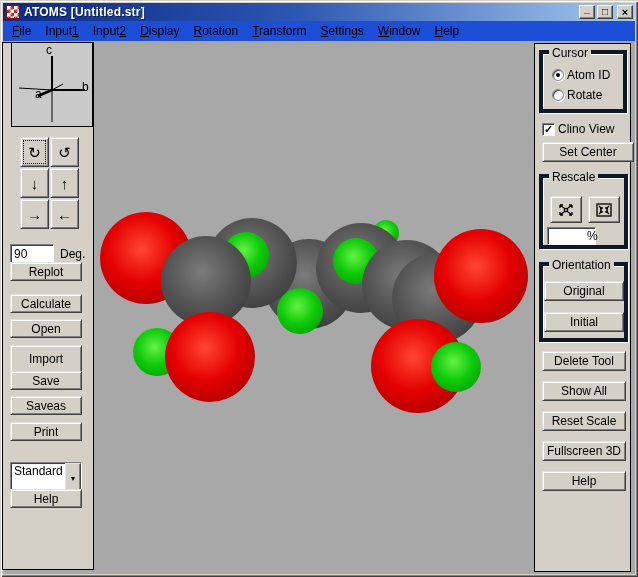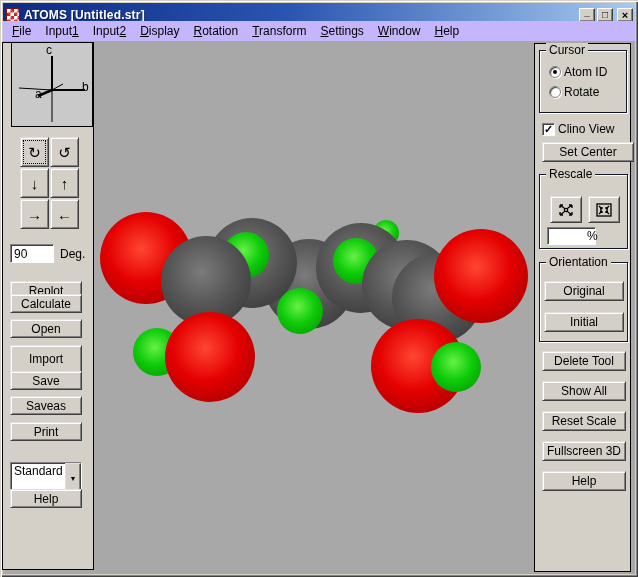--- a/index.html
+++ b/index.html
@@ -2,35 +2,35 @@
 <html><head>
 <meta charset="utf-8">
 <style>
   html,body{margin:0;padding:0;background:#808080;}
   *{box-sizing:border-box;font-family:"Liberation Sans",sans-serif;}
   .win{position:relative;width:638px;height:577px;background:#d4d0c8;overflow:hidden;
        box-shadow:inset 1px 1px 0 #d4d0c8, inset 2px 2px 0 #fff, inset -1px -1px 0 #404040, inset -2px -2px 0 #808080;}
   
   .titlebar{position:absolute;left:3px;top:3px;width:632px;height:18px;
             background:linear-gradient(to right,#0c2a86 0%,#2a55b0 45%,#a6caf0 100%);
-            display:flex;align-items:center;padding:12px 2px;}
+            display:flex;align-items:center;padding:6px 2px;}
   .app-icon{width:14px;height:14px;margin:0 4px 0 1px;flex:none;
             background-image:linear-gradient(45deg,#c62222 25%,transparent 25%,transparent 75%,#c62222 75%),
                              linear-gradient(45deg,#c62222 25%,#fff 25%,#fff 75%,#c62222 75%);
             background-size:7px 7px;background-position:0 0,3.5px 3.5px;border:1px solid #7a1515;}
   .title-text{color:#fff;font-weight:bold;font-size:12px;white-space:nowrap;letter-spacing:.2px;
               text-shadow:1px 1px 0 rgba(0,0,0,.45);flex:1;}
   .tb-btns{display:flex;gap:2px;align-items:center;}
   .tb-btn{width:16px;height:14px;background:#d4d0c8;border:1px solid;border-color:#fff #404040 #404040 #fff;
           box-shadow:inset -1px -1px 0 #808080;font-size:10px;font-weight:bold;line-height:10px;
           display:flex;align-items:center;justify-content:center;padding:0;color:#000;cursor:default;}
   .tb-btn.min span{position:relative;top:-3px;}
   .tb-btn.close{margin-left:2px;font-size:11px;}
   
-  .menubar{position:absolute;left:3px;top:21px;width:632px;height:20px;background:#c4b5fd;
+  .menubar{position:absolute;left:3px;top:21px;width:632px;height:20px;background:#1d4ed8;
            display:flex;align-items:center;padding-left:2px;font-size:12px;}
   .menu-item{padding:2px 7px;color:#000;}
   .menu-item u{text-decoration:underline;}
   
   .workspace{position:absolute;left:3px;top:41px;width:632px;height:533px;overflow:hidden;}
   .atom{position:absolute;border-radius:50%;}
   
   .panel{position:absolute;background:#d4d0c8;border:1px solid #000;}
   .left-panel{left:2px;top:42px;width:92px;height:528px;}
   .right-panel{left:534px;top:43px;width:97px;height:529px;}
@@ -55,21 +55,21 @@
          box-shadow:inset 1px 1px 0 #404040;font-size:12px;padding:1px 3px;color:#000;}
   .small-label{position:absolute;font-size:12px;color:#000;}
   
   .combo{position:absolute;display:flex;background:#fff;border:1px solid #808080;border-right-color:#fff;border-bottom-color:#fff;
          box-shadow:inset 1px 1px 0 #404040;}
   .combo-value{flex:1;font-size:12px;padding:1px 2px 0 3px;color:#000;overflow:hidden;}
   .combo-btn{width:16px;background:#d4d0c8;border:1px solid;border-color:#dfdfdf #404040 #404040 #dfdfdf;
              box-shadow:inset -1px -1px 0 #808080;display:flex;align-items:center;justify-content:center;
              font-size:7px;color:#000;padding:0;}
   
-  .group{position:absolute;border:1px solid #0f172a;box-shadow:1px 1px 0 #fff, inset 1px 1px 0 #fff;}
+  .group{position:absolute;border:4px solid #0f172a;box-shadow:1px 1px 0 #fff, inset 1px 1px 0 #fff;}
   .group-title{position:absolute;top:-8px;left:6px;background:#d4d0c8;padding:0 3px;font-size:12px;color:#000;}
   
   .opt-row{position:absolute;display:flex;align-items:center;gap:3px;}
   .radio{width:12px;height:12px;border-radius:50%;background:#fff;border:1px solid #808080;
          box-shadow:inset 1px 1px 1px #404040, 1px 1px 0 #fff;position:relative;flex:none;}
   .radio.sel::after{content:"";position:absolute;left:3px;top:3px;width:4px;height:4px;border-radius:50%;background:#000;}
   .checkbox{width:13px;height:13px;background:#fff;border:1px solid #808080;border-right-color:#fff;border-bottom-color:#fff;
             box-shadow:inset 1px 1px 0 #404040;position:relative;flex:none;font-size:11px;font-weight:bold;
             display:flex;align-items:center;justify-content:center;color:#000;}
   .opt-label{font-size:12px;color:#000;}
@@ -160,21 +160,21 @@
         </button>
         <button class="rbtn">
           <span class="glyph">←</span>
         </button>
       </div>
 
     <input class="field" style="left: 7px; top: 201px; width: 44px; height: 19px;" value="90">
     <span class="small-label" style="left:57px;top:204px">Deg.</span>
 
     <div id="left-buttons">
-        <button class="b3d" style="left: 7px; top: 238px; width: 72px; height: 19px;">Replot</button>
+        <button class="b3d" style="left: 7px; top: 219px; width: 72px; height: 19px;">Replot</button>
         <button class="b3d" style="left: 7px; top: 251px; width: 72px; height: 19px;">Calculate</button>
         <button class="b3d" style="left: 7px; top: 276px; width: 72px; height: 19px;">Open</button>
         <button class="b3d" style="left: 7px; top: 302px; width: 72px; height: 28px; text-align: center;">Import</button>
         <button class="b3d" style="left: 7px; top: 328px; width: 72px; height: 19px;">Save</button>
         <button class="b3d" style="left: 7px; top: 353px; width: 72px; height: 19px;">Saveas</button>
         <button class="b3d" style="left: 7px; top: 379px; width: 72px; height: 19px;">Print</button>
       </div>
 
     <div class="combo" style="left:7px;top:419px;width:72px;height:33px">
       <span class="combo-value">Standard</span>

